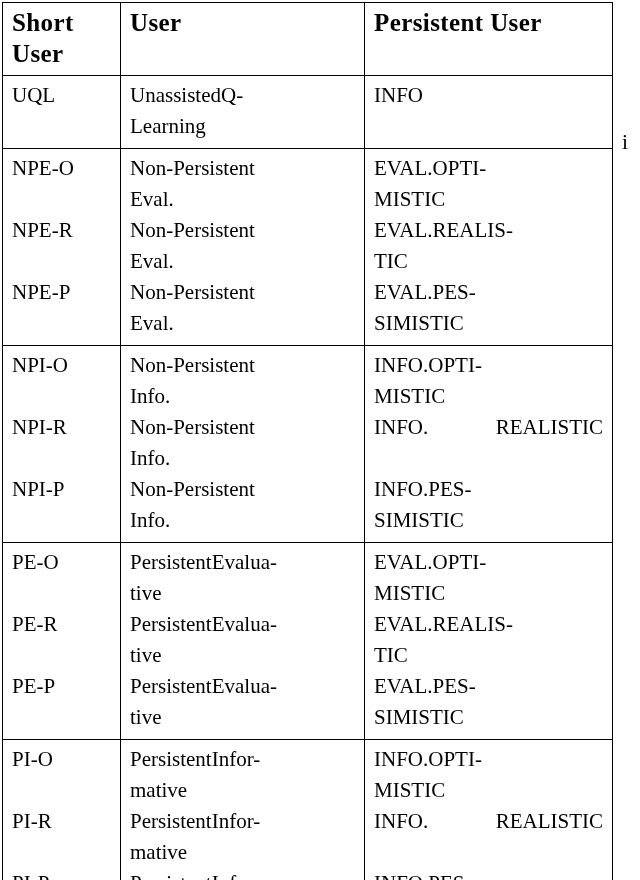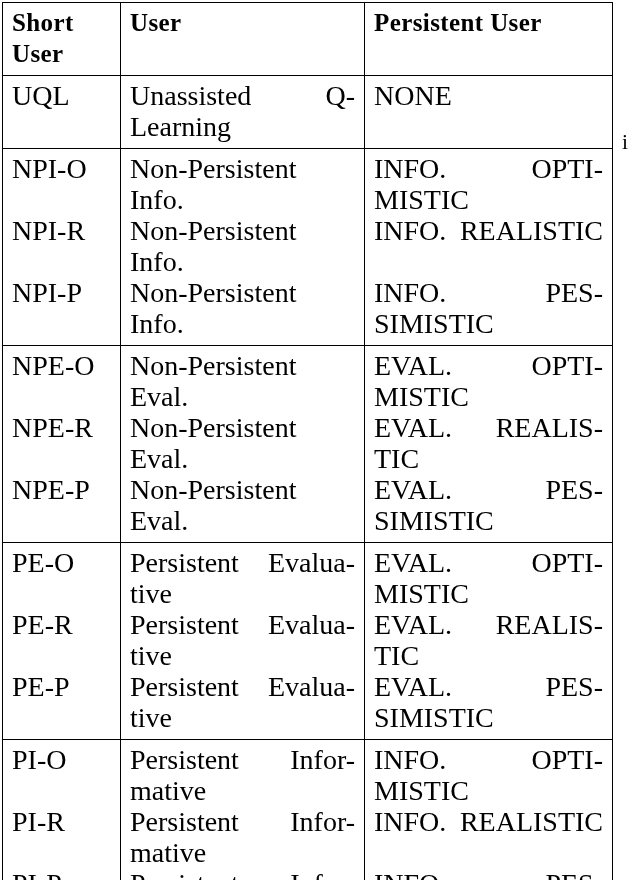--- a/index.html
+++ b/index.html
@@ -34,21 +34,21 @@
 
   table.agent-table col.c-short { width: 118px; }
   table.agent-table col.c-agent { width: 244px; }
   table.agent-table col.c-user  { width: 248px; }
 
   table.agent-table td,
   table.agent-table th {
     border: 1.6px solid #000000;
     vertical-align: top;
     padding: 4px 9px 6px 9px;
-    font-size: 28px;
+    font-size: 21px;
     line-height: 31px;
     font-weight: normal;
     text-align: left;
   }
 
   table.agent-table th {
     font-weight: bold;
     font-size: 25px;
     letter-spacing: 0.4px;
   }
@@ -62,21 +62,20 @@
 
   
   .entry { display: block; }
   .entry .ln {
     display: block;
     white-space: nowrap;
   }
   
   .ln.spread {
     display: flex;
-    justify-content: space-between;
     white-space: nowrap;
   }
   .ln.full {
     display: flex;
     justify-content: space-between;
     white-space: nowrap;
   }
   .ln.blank {
     display: block;
     height: 31px;
@@ -135,21 +134,74 @@
             <span class="entry">
               <span class="ln spread">
                 <span>Unassisted</span>
                 <span>Q-</span>
               </span>
               <span class="ln">Learning</span>
             </span>
           </td>
           <td class="just">
             <span class="entry">
-              <span class="ln">NONE</span>
+              <span class="ln">INFO</span>
+            </span>
+          </td>
+        </tr>
+        <tr>
+          <td>
+            <span class="entry">
+              <span class="ln short-name">NPE-O</span>
+              <span class="ln blank"></span>
+            </span>
+            <span class="entry">
+              <span class="ln short-name">NPE-R</span>
+              <span class="ln blank"></span>
+            </span>
+            <span class="entry">
+              <span class="ln short-name">NPE-P</span>
+              <span class="ln blank"></span>
+            </span>
+          </td>
+          <td class="just">
+            <span class="entry">
+              <span class="ln">Non-Persistent</span>
+              <span class="ln">Eval.</span>
+            </span>
+            <span class="entry">
+              <span class="ln">Non-Persistent</span>
+              <span class="ln">Eval.</span>
+            </span>
+            <span class="entry">
+              <span class="ln">Non-Persistent</span>
+              <span class="ln">Eval.</span>
+            </span>
+          </td>
+          <td class="just">
+            <span class="entry">
+              <span class="ln spread">
+                <span>EVAL.</span>
+                <span>OPTI-</span>
+              </span>
+              <span class="ln">MISTIC</span>
+            </span>
+            <span class="entry">
+              <span class="ln spread">
+                <span>EVAL.</span>
+                <span>REALIS-</span>
+              </span>
+              <span class="ln">TIC</span>
+            </span>
+            <span class="entry">
+              <span class="ln spread">
+                <span>EVAL.</span>
+                <span>PES-</span>
+              </span>
+              <span class="ln">SIMISTIC</span>
             </span>
           </td>
         </tr>
         <tr>
           <td>
             <span class="entry">
               <span class="ln short-name">NPI-O</span>
               <span class="ln blank"></span>
             </span>
             <span class="entry">
@@ -186,73 +238,20 @@
             <span class="entry">
               <span class="ln full">
                 <span>INFO.</span>
                 <span>REALISTIC</span>
               </span>
               <span class="ln blank"></span>
             </span>
             <span class="entry">
               <span class="ln spread">
                 <span>INFO.</span>
-                <span>PES-</span>
-              </span>
-              <span class="ln">SIMISTIC</span>
-            </span>
-          </td>
-        </tr>
-        <tr>
-          <td>
-            <span class="entry">
-              <span class="ln short-name">NPE-O</span>
-              <span class="ln blank"></span>
-            </span>
-            <span class="entry">
-              <span class="ln short-name">NPE-R</span>
-              <span class="ln blank"></span>
-            </span>
-            <span class="entry">
-              <span class="ln short-name">NPE-P</span>
-              <span class="ln blank"></span>
-            </span>
-          </td>
-          <td class="just">
-            <span class="entry">
-              <span class="ln">Non-Persistent</span>
-              <span class="ln">Eval.</span>
-            </span>
-            <span class="entry">
-              <span class="ln">Non-Persistent</span>
-              <span class="ln">Eval.</span>
-            </span>
-            <span class="entry">
-              <span class="ln">Non-Persistent</span>
-              <span class="ln">Eval.</span>
-            </span>
-          </td>
-          <td class="just">
-            <span class="entry">
-              <span class="ln spread">
-                <span>EVAL.</span>
-                <span>OPTI-</span>
-              </span>
-              <span class="ln">MISTIC</span>
-            </span>
-            <span class="entry">
-              <span class="ln spread">
-                <span>EVAL.</span>
-                <span>REALIS-</span>
-              </span>
-              <span class="ln">TIC</span>
-            </span>
-            <span class="entry">
-              <span class="ln spread">
-                <span>EVAL.</span>
                 <span>PES-</span>
               </span>
               <span class="ln">SIMISTIC</span>
             </span>
           </td>
         </tr>
         <tr>
           <td>
             <span class="entry">
               <span class="ln short-name">PE-O</span>

